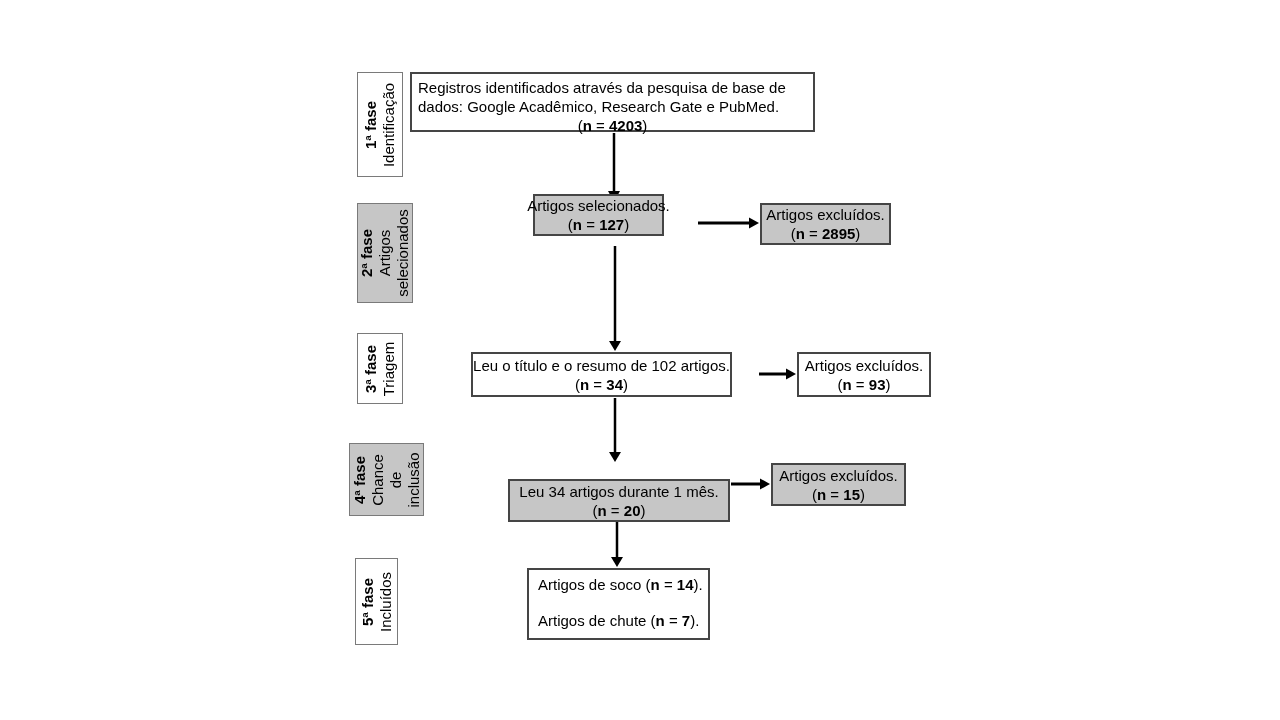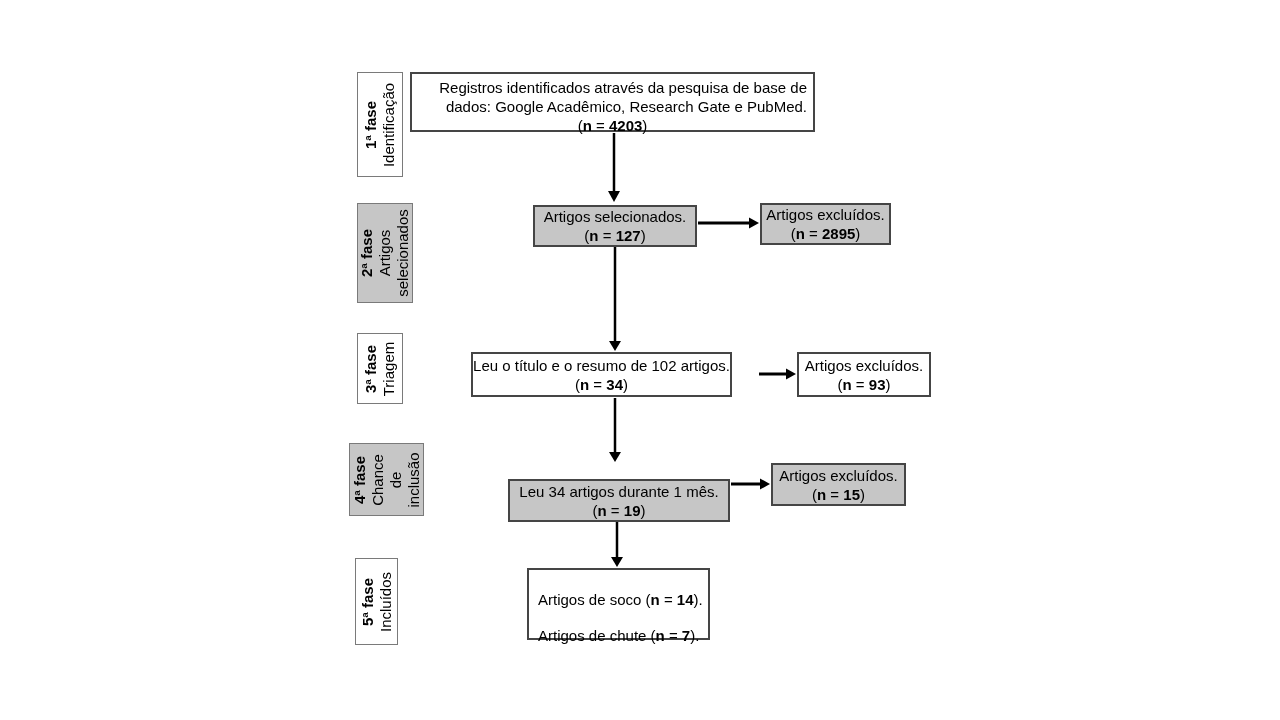--- a/index.html
+++ b/index.html
@@ -21,23 +21,23 @@
   .phase {
     position:absolute; box-sizing:border-box; border:1px solid #7a7a7a;
   }
   .phase .rot {
     position:absolute; left:50%; top:50%;
     transform:translate(-50%,-50%) rotate(-90deg);
     display:flex; flex-direction:column; align-items:center; justify-content:center;
     font-size:15px; line-height:18px; white-space:nowrap; text-align:center;
   }
   .phase .rot b { font-weight:bold; }
-  .included-box { justify-content:flex-start; align-items:flex-start; padding:20px 9px; row-gap:17px; text-align:left; }
+  .included-box { justify-content:flex-start; align-items:flex-start; padding:5px 9px; row-gap:17px; text-align:left; }
   .idbox { padding:1px 6px; }
-  .idbox .body { width:100%; text-align:right;margin-top:9px; }
+  .idbox .body { width:100%; text-align:left;margin-top:9px; }
 </style>
 </head>
 <body>
 
 <div class="canvas">
 
   <svg class="arrows" width="1280" height="720" viewBox="0 0 1280 720" aria-hidden="true">
     <g>
       <line x1="614" y1="133" x2="614" y2="192" stroke="#000" stroke-width="2.5"></line>
       <polygon points="608,191 620,191 614,202" fill="#000"></polygon>
@@ -107,21 +107,21 @@
   </div>
 
   <div class="box white idbox" style="left:410px;top:72px;width:405px;height:60px">
     <div class="body">
       <span class="line">Registros identificados através da pesquisa de base de</span>
       <span class="line">dados: Google Acadêmico, Research Gate e PubMed.</span>
     </div>
     <span class="nline"><span>(</span><span class="nb">n</span><span> = </span><span class="nb">4203</span><span>)</span></span>
   </div>
 
-  <div class="box gray" style="left:533px;top:205px;width:164px;height:42px">
+  <div class="box gray" style="left:533px;top:194px;width:131px;height:42px">
     <span class="line">Artigos selecionados.</span>
     <span class="nline"><span>(</span><span class="nb">n</span><span> = </span><span class="nb">127</span><span>)</span></span>
   </div>
 
   <div class="box gray" style="left:760px;top:203px;width:131px;height:42px">
     <span class="line">Artigos excluídos.</span>
     <span class="nline"><span>(</span><span class="nb">n</span><span> = </span><span class="nb">2895</span><span>)</span></span>
   </div>
 
   <div class="box white" style="left:471px;top:352px;width:261px;height:45px">
@@ -129,21 +129,21 @@
     <span class="nline"><span>(</span><span class="nb">n</span><span> = </span><span class="nb">34</span><span>)</span></span>
   </div>
 
   <div class="box white" style="left:797px;top:352px;width:134px;height:45px">
     <span class="line">Artigos excluídos.</span>
     <span class="nline"><span>(</span><span class="nb">n</span><span> = </span><span class="nb">93</span><span>)</span></span>
   </div>
 
   <div class="box gray" style="left:508px;top:479px;width:222px;height:43px">
     <span class="line">Leu 34 artigos durante 1 mês.</span>
-    <span class="nline"><span>(</span><span class="nb">n</span><span> = </span><span class="nb">19</span><span>)</span></span>
+    <span class="nline"><span>(</span><span class="nb">n</span><span> = </span><span class="nb">20</span><span>)</span></span>
   </div>
 
   <div class="box gray" style="left:771px;top:463px;width:135px;height:43px">
     <span class="line">Artigos excluídos.</span>
     <span class="nline"><span>(</span><span class="nb">n</span><span> = </span><span class="nb">15</span><span>)</span></span>
   </div>
 
   <div class="box white included-box" style="left:527px;top:568px;width:183px;height:72px">
     <span class="nline"><span>Artigos de soco </span><span>(</span><span class="nb">n</span><span> = </span><span class="nb">14</span><span>)</span><span>.</span></span>
     <span class="nline"><span>Artigos de chute </span><span>(</span><span class="nb">n</span><span> = </span><span class="nb">7</span><span>)</span><span>.</span></span>

